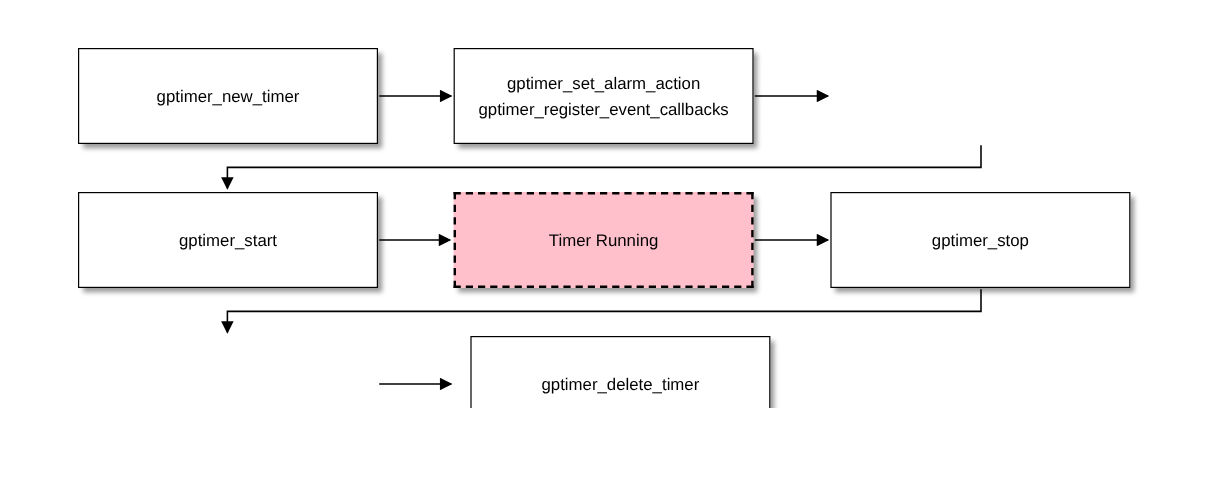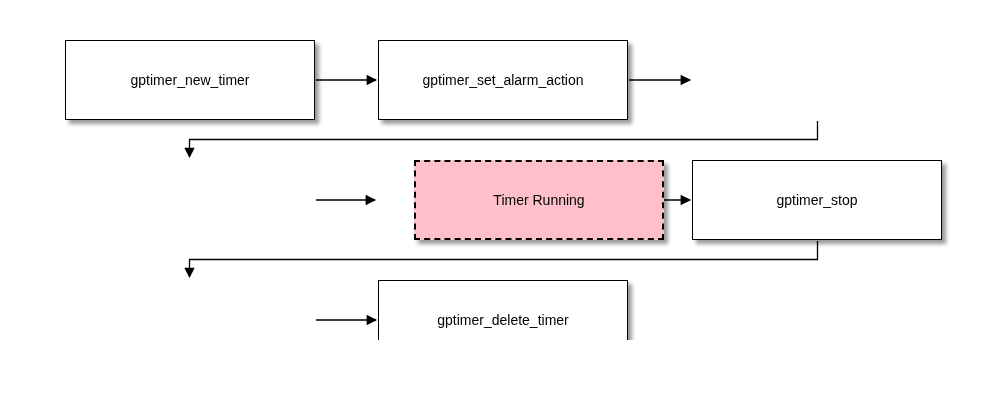--- a/index.html
+++ b/index.html
@@ -33,31 +33,30 @@
     align-items:center;
     justify-content:center;
     text-align:center;
     font-size:14px;
     line-height:22px;
     padding:2px;
   }
   .node.highlight{
     background:var(--highlight-fill);
     border:2px dashed var(--node-border);
-    margin-left:36px;
   }
   
   .pos-r1c1{left:65px;  top:40px;}
   .pos-r1c2{left:378px; top:40px;align-items:center;}
   .pos-r1c3{left:692px; top:40px;}
   .pos-r2c1{left:65px;  top:160px;}
   .pos-r2c2{left:378px; top:160px;}
   .pos-r2c3{left:692px; top:160px;}
   .pos-r3c1{left:65px;  top:280px;}
-  .pos-r3c2{left:378px; top:280px;text-align:center;}
+  .pos-r3c2{left:392px; top:280px;text-align:center;}
   svg.connectors{
     position:absolute;
     left:0;top:0;
     width:1006px;height:400px;
     pointer-events:none;
   }
   svg.connectors path.link{
     fill:none;
     stroke:var(--connector);
     stroke-width:1.3;
@@ -85,23 +84,27 @@
     <path class="link" d="M 817.5 241 L 817.5 259.5 L 189.5 259.5 L 189.5 277" marker-end="url(#arrow)"></path>
     <path class="link" d="M 316 320 L 376 320" marker-end="url(#arrow)"></path>
   </svg>
 
   <div class="node pos-r1c1">
     <span>gptimer_new_timer</span>
   </div>
 
   <div class="node pos-r1c2">
     <span>gptimer_set_alarm_action</span>
+    <span>gptimer_register_event_callbacks</span>
   </div>
 
 
+  <div class="node pos-r2c1">
+    <span>gptimer_start</span>
+  </div>
 
   <div class="node highlight pos-r2c2">
     <span>Timer Running</span>
   </div>
 
   <div class="node pos-r2c3">
     <span>gptimer_stop</span>
   </div>
 
 

